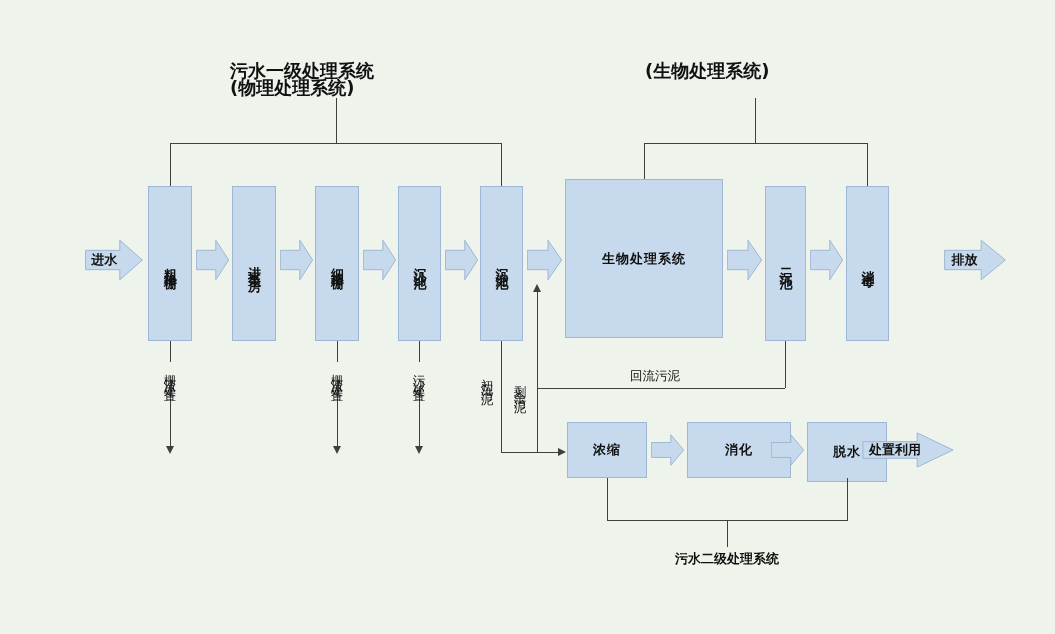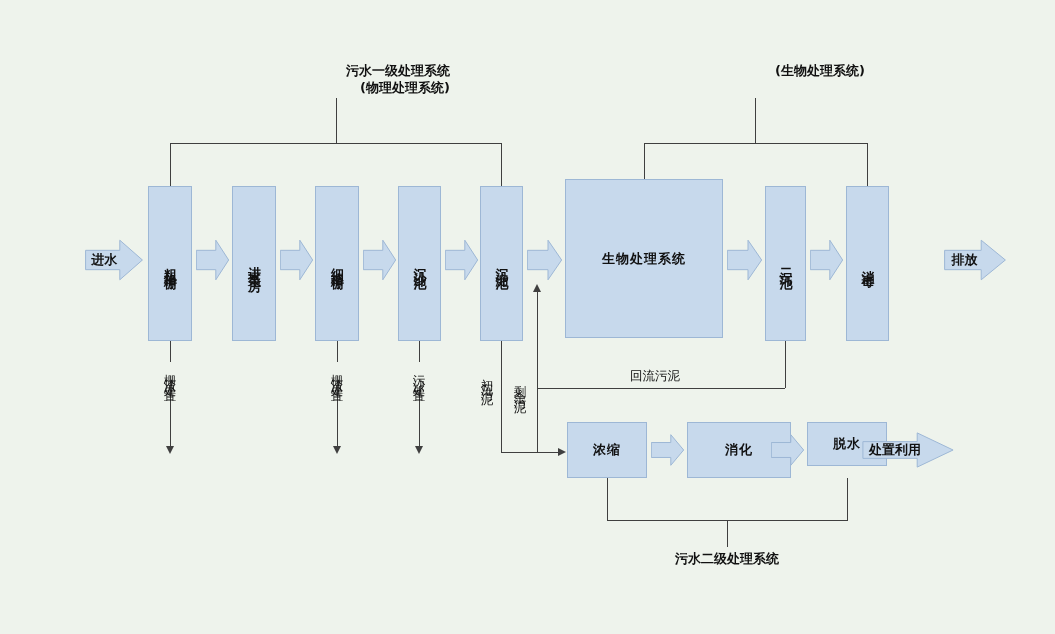--- a/index.html
+++ b/index.html
@@ -18,21 +18,21 @@
   .barrow { position:absolute; }
   .barrow svg { width:100%; height:100%; display:block; }
   .barrow .lbl { position:absolute; left:0; top:0; height:100%; width:66%;
                  display:flex; align-items:center; justify-content:center;
                  font-weight:bold; font-size:13px; white-space:nowrap; }
 
   .vlabel { position:absolute; writing-mode:vertical-rl; text-orientation:upright;
             font-size:12.5px; letter-spacing:5px; line-height:16px;
             background:#eef3ec; padding:2px 0; }
   .hlabel { position:absolute; font-size:12.5px; white-space:nowrap; }
-  .syslabel { position:absolute; width:220px; text-align:right; font-size:13px;
+  .syslabel { position:absolute; width:220px; text-align:left; font-size:18px;
               font-weight:bold; line-height:17px; }
   .caption { position:absolute; width:160px; text-align:center; font-size:13px; font-weight:bold; }
 
   .ah { position:absolute; width:0; height:0; }
   .ah.down  { border-left:4px solid transparent; border-right:4px solid transparent; border-top:8px solid #3f3f3f; }
   .ah.up    { border-left:4px solid transparent; border-right:4px solid transparent; border-bottom:8px solid #3f3f3f; }
   .ah.right { border-top:4px solid transparent; border-bottom:4px solid transparent; border-left:8px solid #3f3f3f; }
 </style>
 </head>
 <body>
@@ -174,21 +174,21 @@
 
   <div class="box" style="left:687px;top:422px;width:104px;height:56px;">
     <span class="h">消化</span>
   </div>
   <div class="barrow" style="left:771px;top:433px;width:33px;height:34px;">
     <svg viewBox="0 0 100 100" preserveAspectRatio="none">
         <polygon points="1,28 60,28 60,5 99,50 60,95 60,72 1,72" fill="#c7d9ec" stroke="#9db7d5" stroke-width="1" vector-effect="non-scaling-stroke"></polygon>
       </svg>
   </div>
 
-  <div class="box" style="left:807px;top:422px;width:80px;height:44px;">
+  <div class="box" style="left:807px;top:422px;width:80px;height:60px;">
     <span class="h">脱水</span>
   </div>
 
   <div class="barrow" style="left:862px;top:431px;width:92px;height:38px;">
     <svg viewBox="0 0 100 100" preserveAspectRatio="none">
         <polygon points="1,28 60,28 60,5 99,50 60,95 60,72 1,72" fill="#c7d9ec" stroke="#9db7d5" stroke-width="1" vector-effect="non-scaling-stroke"></polygon>
       </svg>
     <span class="lbl" style="width:72%;">处置利用</span>
   </div>
 

